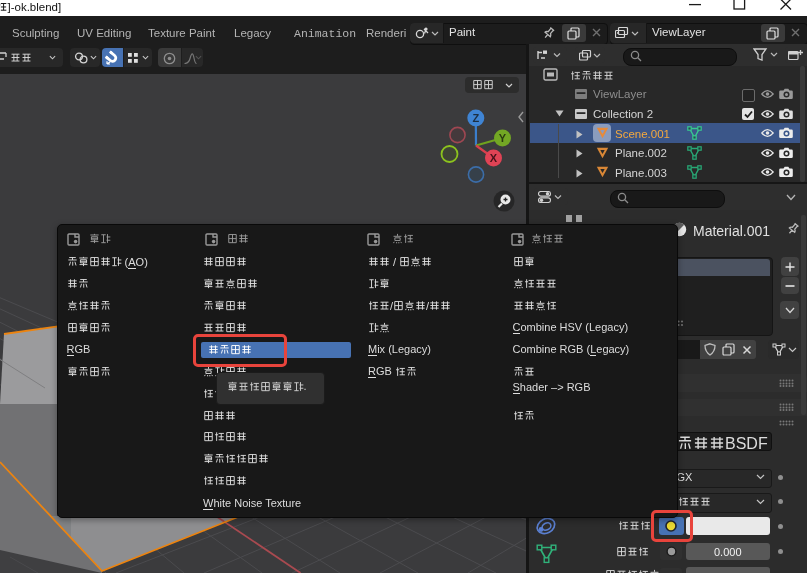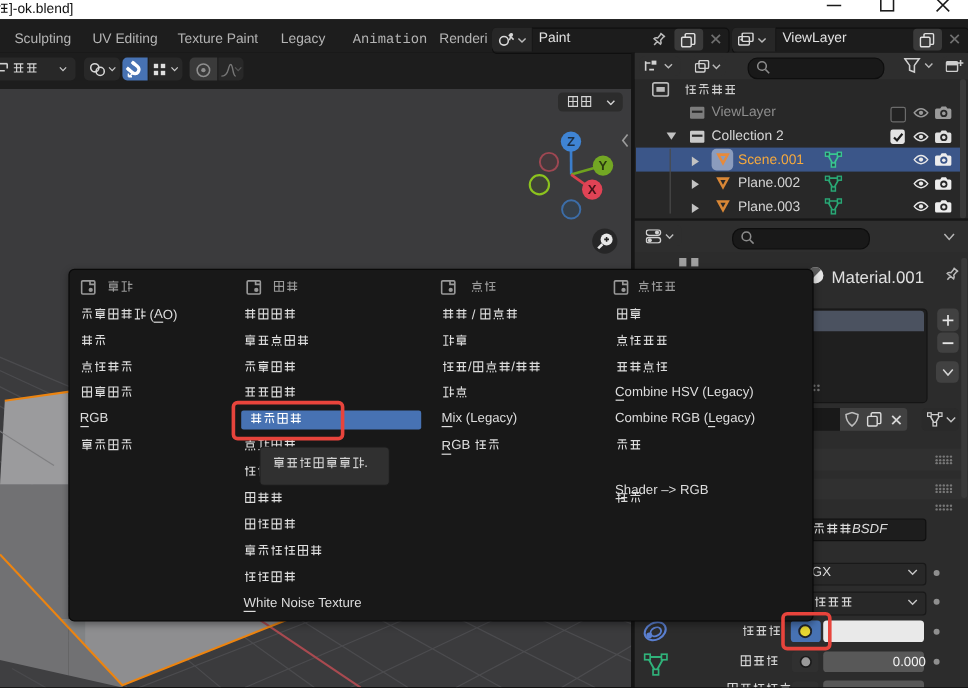--- a/index.html
+++ b/index.html
@@ -424,21 +424,21 @@
         </svg><svg class="g" viewBox="0 0 100 100">
           <path d="M24 12V90M10 34H38M42 22H90M42 52H88M42 80H90M66 22V80" fill="none" stroke="currentColor" stroke-width="8.5"></path>
         </svg></div>
     <div class="mi" style="left:454.5px;top:96.4px;"><span class="us">C</span>ombine HSV (Legacy)</div>
     <div class="mi" style="left:454.5px;top:118.3px;">Combine RGB (<span class="us">L</span>egacy)</div>
     <div class="mi cj" style="left:454.5px;top:140.2px;"><svg class="g" viewBox="0 0 100 100">
           <path d="M20 14H80M50 14V36M12 36H88M32 52L22 86M52 52V88M72 52L82 86" fill="none" stroke="currentColor" stroke-width="8.5"></path>
         </svg><svg class="g" viewBox="0 0 100 100">
           <path d="M14 20H86M14 50H86M14 82H86M35 20V82M65 20V82" fill="none" stroke="currentColor" stroke-width="8.5"></path>
         </svg></div>
-    <div class="mi" style="left:454.5px;top:178px;text-align:center;"><span class="us">S</span>hader –&gt; RGB</div>
+    <div class="mi" style="left:454.5px;top:156px;text-align:center;"><span class="us">S</span>hader –&gt; RGB</div>
     <div class="mi cj" style="left:454.5px;top:184px;"><svg class="g" viewBox="0 0 100 100">
           <path d="M24 12V90M10 34H38M42 22H90M42 52H88M42 80H90M66 22V80" fill="none" stroke="currentColor" stroke-width="8.5"></path>
         </svg><svg class="g" viewBox="0 0 100 100">
           <path d="M20 14H80M50 14V36M12 36H88M32 52L22 86M52 52V88M72 52L82 86" fill="none" stroke="currentColor" stroke-width="8.5"></path>
         </svg></div>
     <div class="abs" style="left:135px;top:108.5px;width:94px;height:33px;border:3.5px solid #e8443c;border-radius:5px;box-sizing:border-box;"></div>
     <div class="abs" style="left:158px;top:147px;width:106.5px;height:31px;background:#303030;border:1px solid #1b1b1b;border-radius:4px;"></div>
     <div class="mi cj" style="left:168.5px;top:155px;color:#d0d0d0;"><svg class="g" viewBox="0 0 100 100">
           <path d="M12 18H88M50 8V18M22 34H78V62H22ZM22 48H78M14 78H86M50 62V92" fill="none" stroke="currentColor" stroke-width="8.5"></path>
         </svg><svg class="g" viewBox="0 0 100 100">
@@ -765,21 +765,21 @@
         <circle cx="13.5" cy="1.5" r="1"></circle>
         <circle cx="1.5" cy="4.5" r="1"></circle>
         <circle cx="4.5" cy="4.5" r="1"></circle>
         <circle cx="7.5" cy="4.5" r="1"></circle>
         <circle cx="10.5" cy="4.5" r="1"></circle>
         <circle cx="13.5" cy="4.5" r="1"></circle>
       </g>
     </svg>
 
   <div class="abs" style="left:640px;top:432px;width:130px;height:17px;background:#1d1d1d;border:1px solid #101010;border-radius:3px;"></div>
-  <div class="txt cj" style="left:677px;top:435px;font-size:11px;color:#dcdcdc;font-style:italic;"><svg class="g" viewBox="0 0 100 100">
+  <div class="txt cj" style="left:677px;top:435px;font-size:16px;color:#dcdcdc;"><svg class="g" viewBox="0 0 100 100">
         <path d="M20 14H80M50 14V36M12 36H88M32 52L22 86M52 52V88M72 52L82 86" fill="none" stroke="currentColor" stroke-width="8.5"></path>
       </svg><svg class="g" viewBox="0 0 100 100">
         <path d="M12 26H88M12 74H88M32 12V88M68 12V88M12 50H88" fill="none" stroke="currentColor" stroke-width="8.5"></path>
       </svg><svg class="g" viewBox="0 0 100 100">
         <path d="M12 26H88M12 74H88M32 12V88M68 12V88M12 50H88" fill="none" stroke="currentColor" stroke-width="8.5"></path>
       </svg><span style="font-family:'Liberation Sans'">BSDF</span></div>
   <div class="abs" style="left:640px;top:468.5px;width:130px;height:17.5px;background:#282828;border:1px solid #191919;border-radius:3px;"></div>
   <div class="txt" style="left:668px;top:471px;font-size:11px;color:#dcdcdc;">GGX</div>
   <svg class="abs" style="left:756px;top:474px" width="9" height="6" viewBox="0 0 9 6">
       <path d="M1 1 L4.5 4.5 L8 1" stroke="#c5c5c5" stroke-width="1.2" fill="none"></path>
@@ -819,21 +819,21 @@
       </svg><svg class="g" viewBox="0 0 100 100">
         <path d="M14 20H86M14 50H86M14 82H86M35 20V82M65 20V82" fill="none" stroke="currentColor" stroke-width="8.5"></path>
       </svg><svg class="g" viewBox="0 0 100 100">
         <path d="M24 12V90M10 34H38M42 22H90M42 52H88M42 80H90M66 22V80" fill="none" stroke="currentColor" stroke-width="8.5"></path>
       </svg></div>
   <div class="abs" style="left:659.5px;top:542.5px;width:22.5px;height:17.5px;background:#303030;border-radius:3px;"></div>
   <svg class="abs" style="left:665.5px;top:546px" width="11" height="11" viewBox="0 0 11 11">
     <circle cx="5.5" cy="5.5" r="4.4" fill="#9a9a9a" stroke="#1b1b1b" stroke-width="1.4"></circle>
   </svg>
   <div class="abs" style="left:685.7px;top:543px;width:84px;height:17px;background:#585858;border-radius:3px;"></div>
-  <div class="txt" style="left:744px;top:545.5px;font-size:11px;color:#f2f2f2;">0.000</div>
+  <div class="txt" style="left:714px;top:545.5px;font-size:11px;color:#f2f2f2;">0.000</div>
   <div class="abs" style="left:778px;top:548.5px;width:5px;height:5px;background:#8f8f8f;border-radius:50%;"></div>
   <div class="txt cj" style="left:605px;top:568px;font-size:11px;color:#d8d8d8;"><svg class="g" viewBox="0 0 100 100">
         <path d="M16 14H84V88H16ZM16 51H84M50 14V88" fill="none" stroke="currentColor" stroke-width="8.5"></path>
       </svg><svg class="g" viewBox="0 0 100 100">
         <path d="M14 20H86M14 50H86M14 82H86M35 20V82M65 20V82" fill="none" stroke="currentColor" stroke-width="8.5"></path>
       </svg><svg class="g" viewBox="0 0 100 100">
         <path d="M24 12V90M10 34H38M42 22H90M42 52H88M42 80H90M66 22V80" fill="none" stroke="currentColor" stroke-width="8.5"></path>
       </svg><svg class="g" viewBox="0 0 100 100">
         <path d="M24 12V90M10 34H38M42 22H90M42 52H88M42 80H90M66 22V80" fill="none" stroke="currentColor" stroke-width="8.5"></path>
       </svg><svg class="g" viewBox="0 0 100 100">

